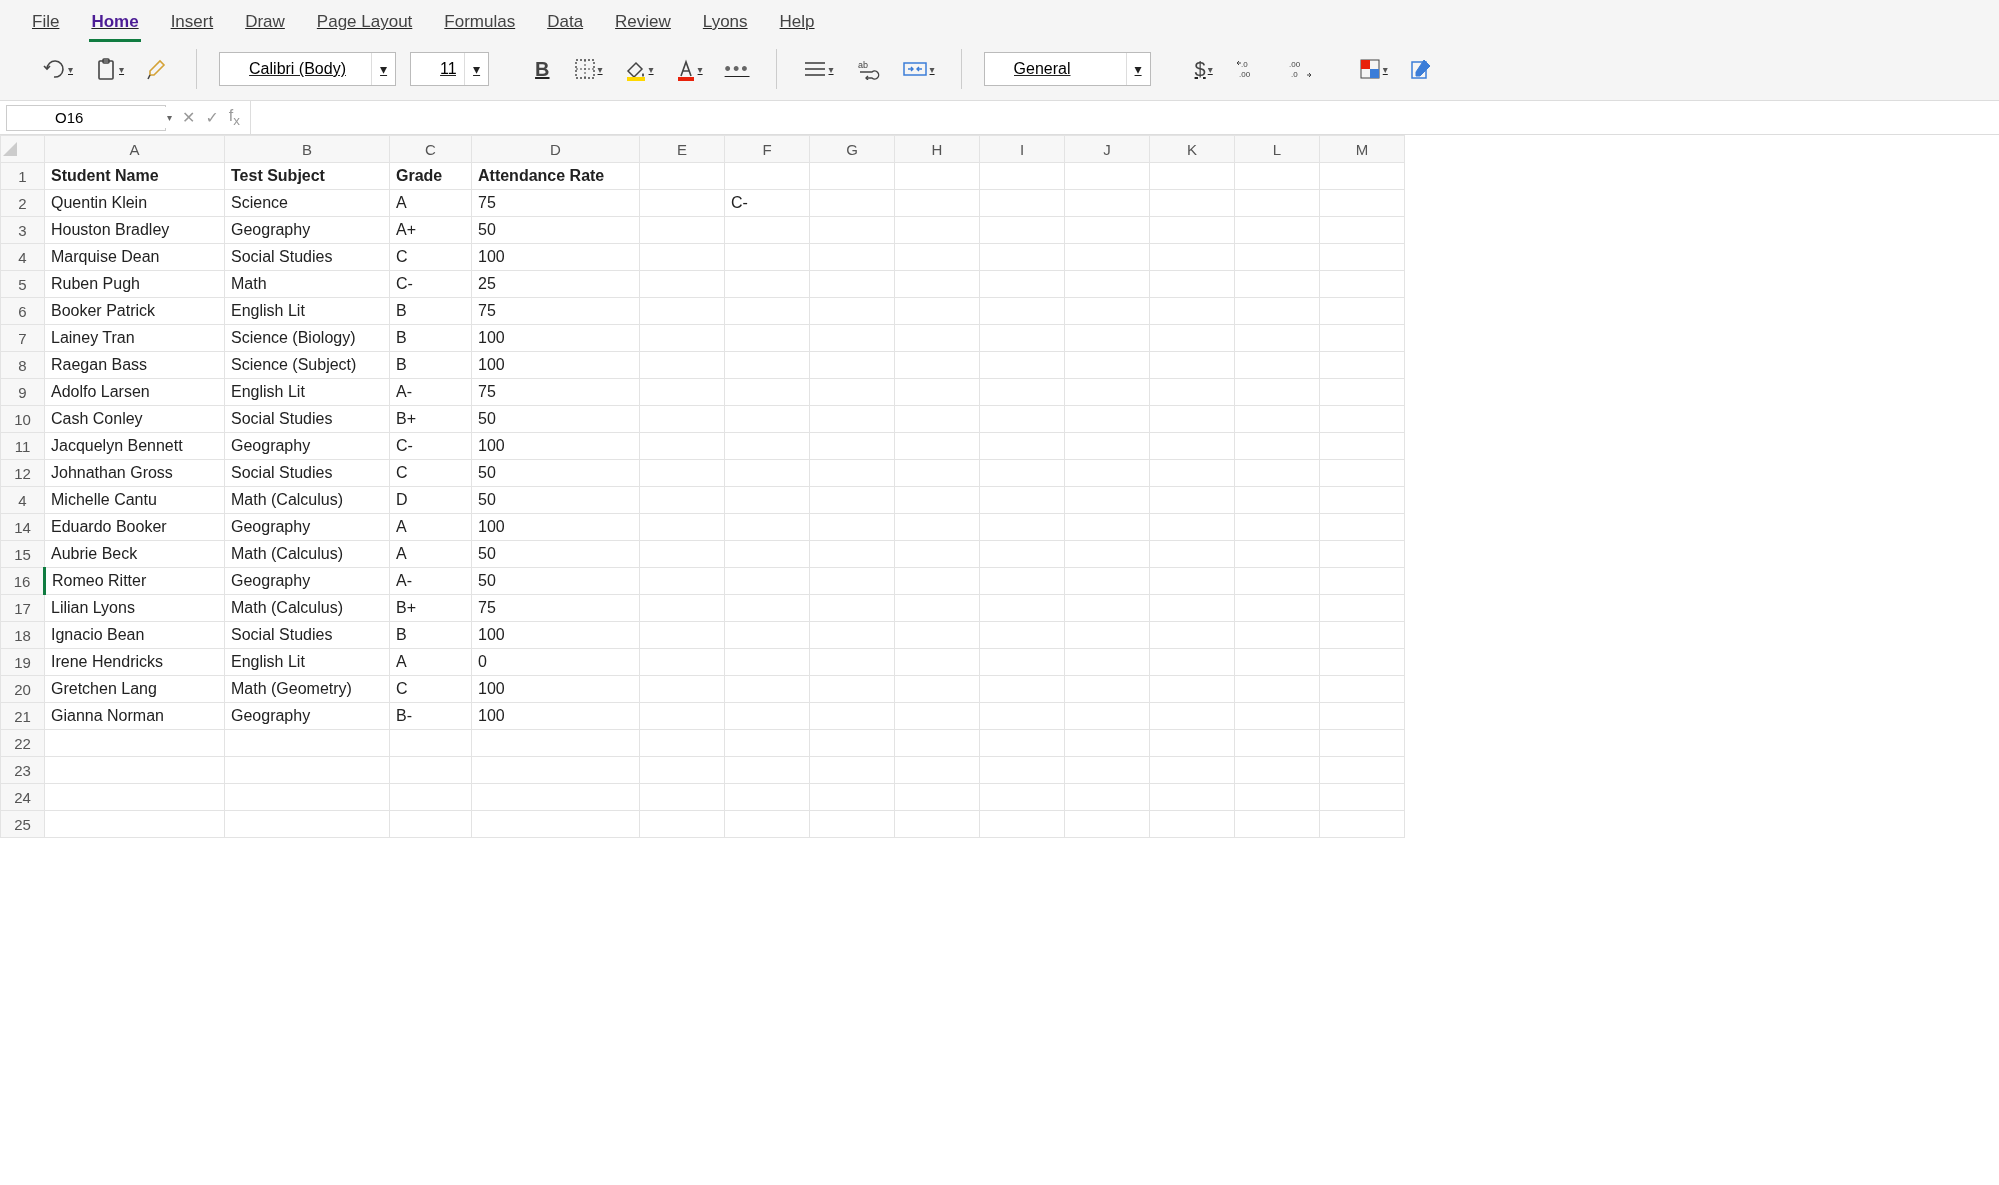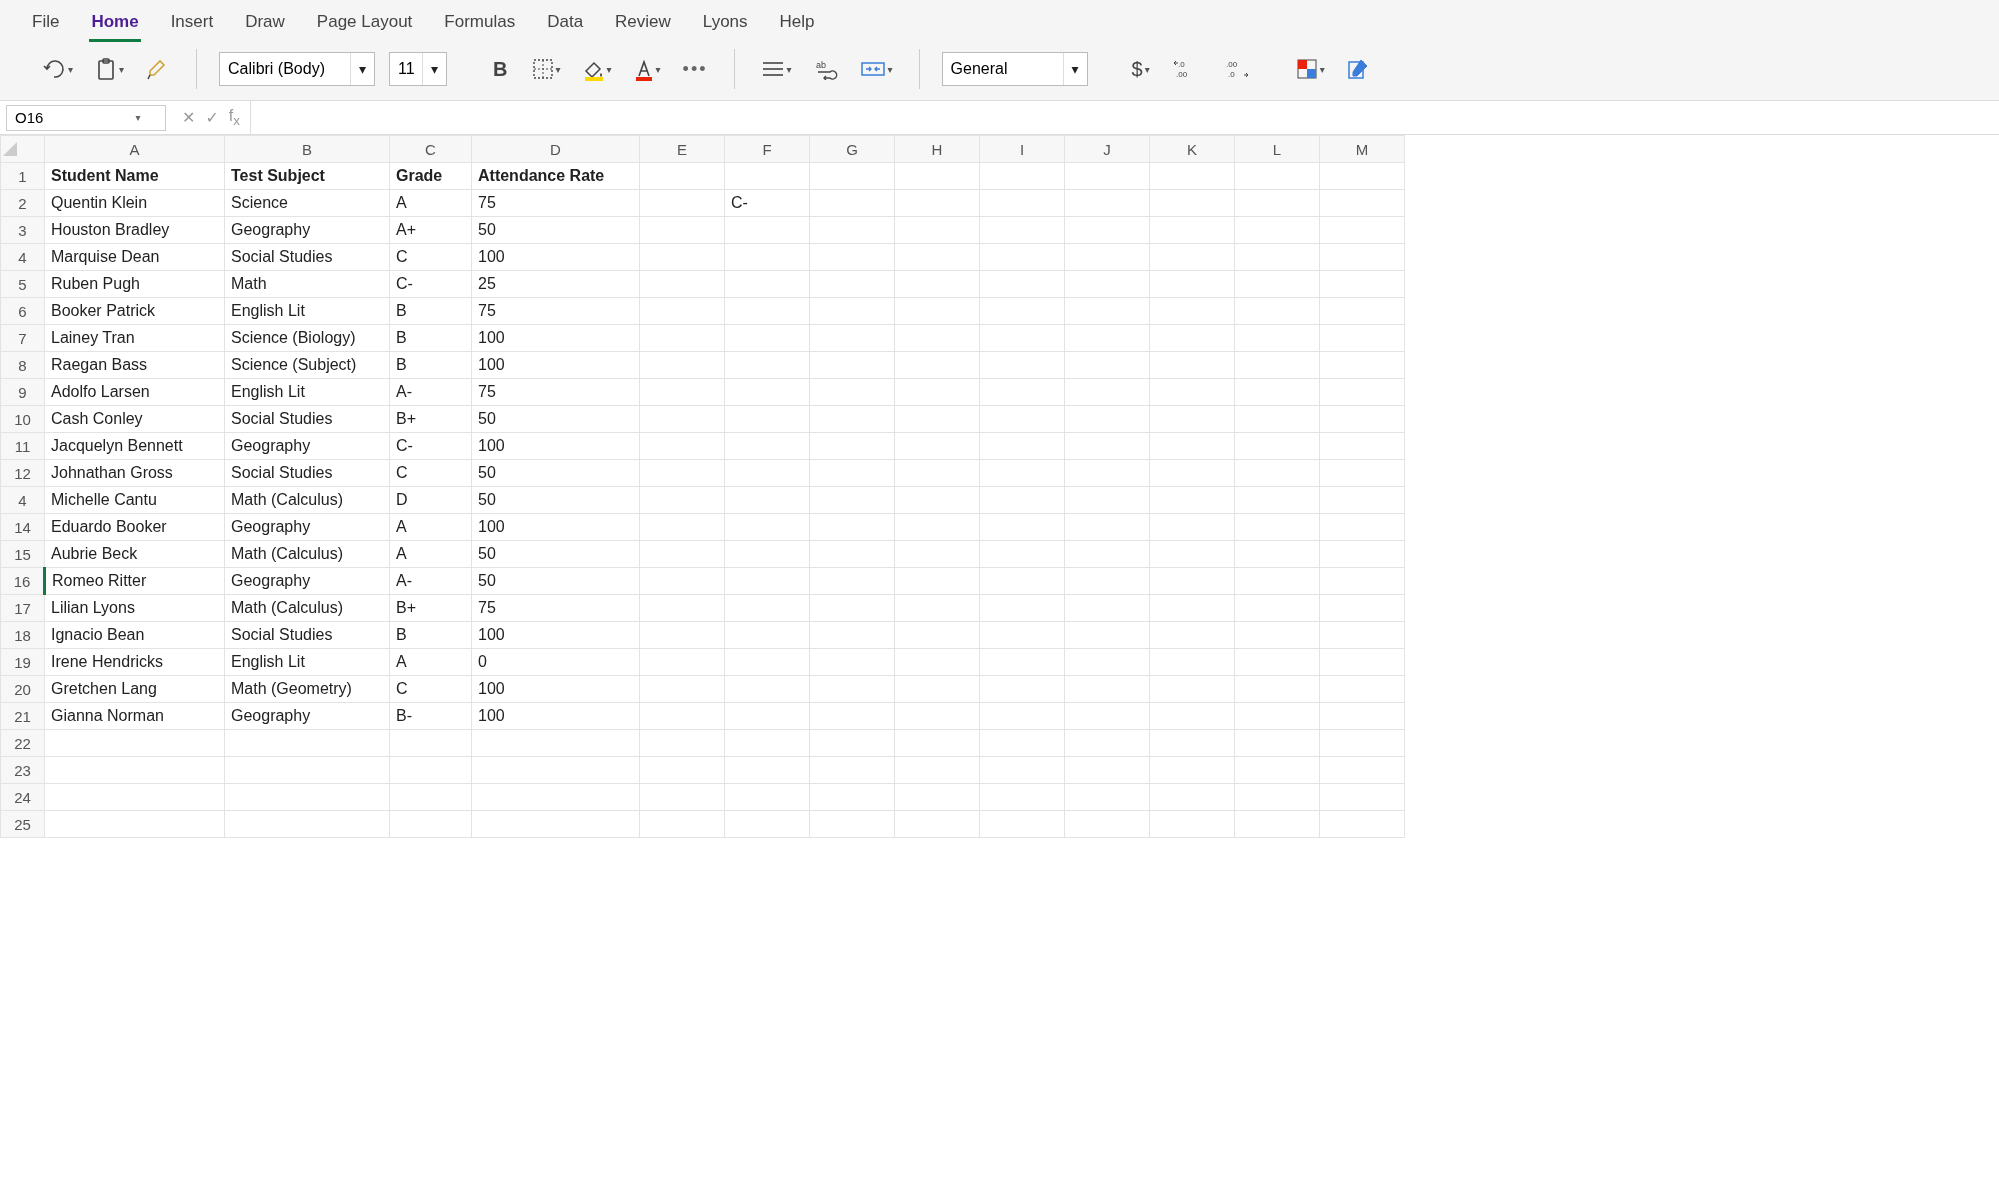--- a/index.html
+++ b/index.html
@@ -3,21 +3,21 @@
 <meta charset="utf-8">
 <style>
   * { box-sizing: border-box; margin: 0; padding: 0; }
   body {
     font-family: -apple-system, BlinkMacSystemFont, "Segoe UI", Arial, sans-serif;
     font-size: 14px;
     background: #fff;
     color: #222;
     overflow: hidden;
   }
-  .ribbon-area { background: #f5f5f5; border-bottom: 1px solid #ddd; }
+  .ribbon-area { background: #f5f5f5; border-bottom: 1px solid #ddd; text-decoration: underline; }
   .tabs {
     display: flex;
     gap: 28px;
     padding: 6px 0 0 30px;
     font-size: 17px;
     height: 38px;
     align-items: center;
   }
   .tab { cursor: pointer; color: #444; padding: 4px 2px; }
   .tab.active { font-weight: 700; color: #4c1d95; position: relative; }
@@ -44,20 +44,21 @@
     padding: 4px;
     color: #444;
   }
   .chev { font-size: 10px; color: #555; margin-left: 2px; }
   .combo {
     display: flex;
     align-items: center;
     border: 1px solid #bbb;
     background: #fff;
     height: 34px;
+    padding-left: 21px;
   }
   .combo input {
     border: none;
     outline: none;
     font-size: 16px;
     padding: 4px 8px;
     background: transparent;
   }
   .combo .dd {
     width: 24px;
@@ -81,20 +82,21 @@
     height: 34px;
     background: #fff;
   }
   .name-box {
     display: flex;
     align-items: center;
     border: 1px solid #ccc;
     margin: 4px 6px;
     height: 26px;
     width: 160px;
+    padding-left: 40px;
   }
   .name-box input { border: none; outline: none; padding: 2px 8px; width: 120px; font-size: 15px; }
   .name-box .dd { width: 22px; cursor: pointer; text-align: center; color: #666; font-size: 10px; }
   .fb-icons { display: flex; gap: 10px; padding: 0 10px; color: #999; font-size: 16px; align-items: center; }
   .fb-input { flex: 1; border: none; outline: none; padding: 2px 8px; font-size: 15px; border-left: 1px solid #ddd; height: 100%; }
   .grid-wrap { position: relative; }
   table.sheet { border-collapse: collapse; table-layout: fixed; }
   table.sheet th, table.sheet td {
     border: 1px solid #e3e3e3;
     font-size: 16px;

